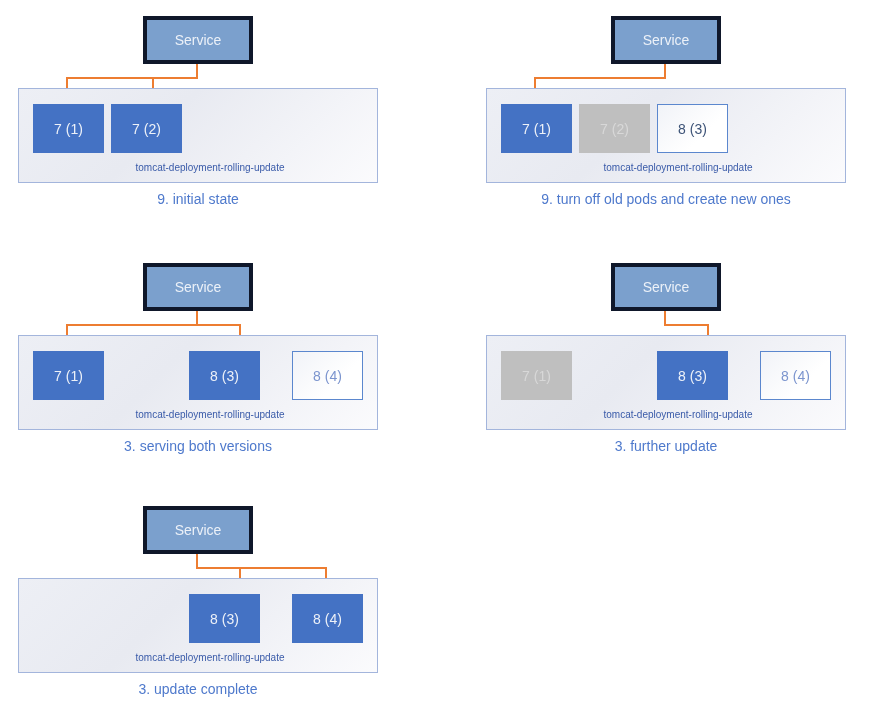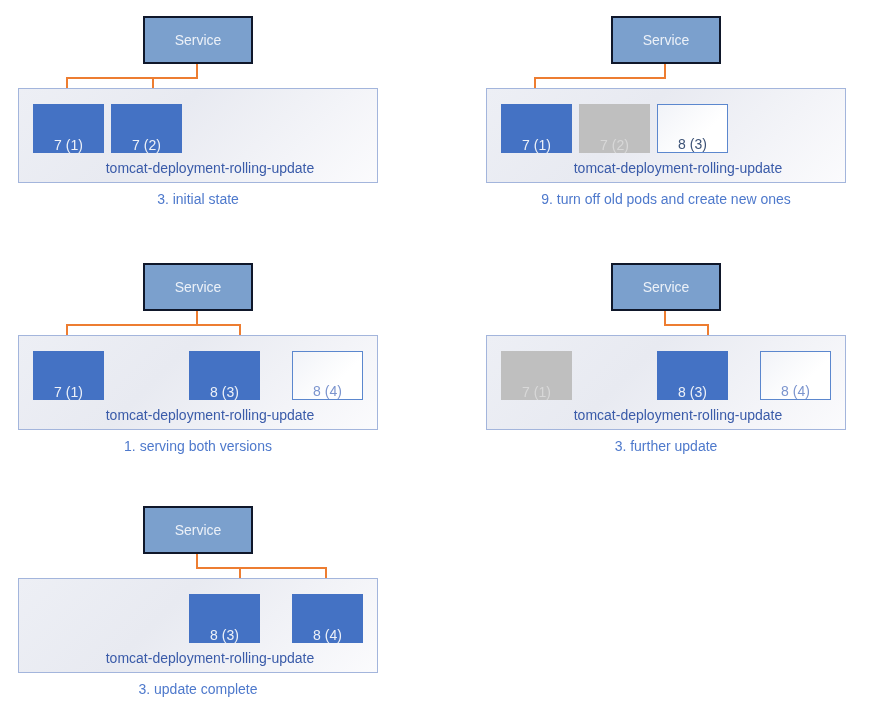--- a/index.html
+++ b/index.html
@@ -13,43 +13,43 @@
   }
   .panel { position: absolute; width: 402px; height: 225px; }
   .panel-1 { left: 0px;   top: 0px; }
   .panel-2 { left: 468px; top: 0px; }
   .panel-3 { left: 0px;   top: 247px; }
   .panel-4 { left: 468px; top: 247px; }
   .panel-5 { left: 0px;   top: 490px; }
 
   .service {
     position: absolute; left: 143px; top: 16px; width: 110px; height: 48px;
-    background: #7BA0CD; border: 2px solid #0f172a;
+    background: #7BA0CD; border: 4px solid #0f172a;
     box-sizing: border-box;
     display: flex; align-items: center; justify-content: center;
     color: #ECF1F8; font-size: 14px;
   }
 
   .container-box {
     position: absolute; left: 18px; top: 88px; width: 360px; height: 95px;
     background: linear-gradient(135deg, #edeff5 0%, #e8eaf1 40%, #fbfbfd 100%);
     border: 1px solid #A3B5DC;
     box-sizing: border-box;
   }
   .container-label {
     position: absolute; left: 0; right: 0; bottom: 5px;
-    text-align: center; color: #3A5BA9; font-size: 14px; line-height: 18px;
+    text-align: center; color: #3A5BA9; font-size: 10px; line-height: 18px;
     white-space: nowrap;
     padding-left: 24px;
   }
 
   .pod {
     position: absolute; top: 15px; width: 71px; height: 49px;
     box-sizing: border-box;
-    display: flex; align-items: flex-end; justify-content: center;
+    display: flex; align-items: center; justify-content: center;
     font-size: 14px;
   }
   .slot-a { left: 14px; }
   .slot-b { left: 92px; }
   .slot-c { left: 170px; }
   .slot-d { left: 273px; }
   .pod.running { background: #4472C4; color: #EDF1F8; }
   .pod.stopped { background: #BFBFBF; color: #D8D8D8; }
   .pod.new {
     background: linear-gradient(135deg, #f1f3f8 0%, #ffffff 65%);
@@ -91,21 +91,21 @@
     <div class="ahead" style="left:147px; top:93px;"></div>
     <div class="container-box">
       <div class="pod running slot-a">
         <span>7 (1)</span>
       </div>
       <div class="pod running slot-b">
         <span>7 (2)</span>
       </div>
       <div class="container-label">tomcat-deployment-rolling-update</div>
     </div>
-    <div class="caption">3. initial state</div>
+    <div class="caption">9. initial state</div>
   </div>
 
   <div class="panel panel-2">
     <div class="service">
       <span>Service</span>
     </div>
     <div class="seg seg-v" style="left:196px; top:64px; height:15px;"></div>
     <div class="seg seg-h" style="left:67px; top:77px; width:131px;"></div>
     <div class="seg seg-v" style="left:66px; top:77px; height:16px;"></div>
     <div class="ahead" style="left:61px; top:93px;"></div>
@@ -139,21 +139,21 @@
         <span>7 (1)</span>
       </div>
       <div class="pod running slot-c">
         <span>8 (3)</span>
       </div>
       <div class="pod new new-light slot-d">
         <span>8 (4)</span>
       </div>
       <div class="container-label">tomcat-deployment-rolling-update</div>
     </div>
-    <div class="caption">1. serving both versions</div>
+    <div class="caption">3. serving both versions</div>
   </div>
 
   <div class="panel panel-4">
     <div class="service">
       <span>Service</span>
     </div>
     <div class="seg seg-v" style="left:196px; top:64px; height:15px;"></div>
     <div class="seg seg-h" style="left:196px; top:77px; width:45px;"></div>
     <div class="seg seg-v" style="left:239px; top:77px; height:16px;"></div>
     <div class="ahead" style="left:234px; top:93px;"></div>

